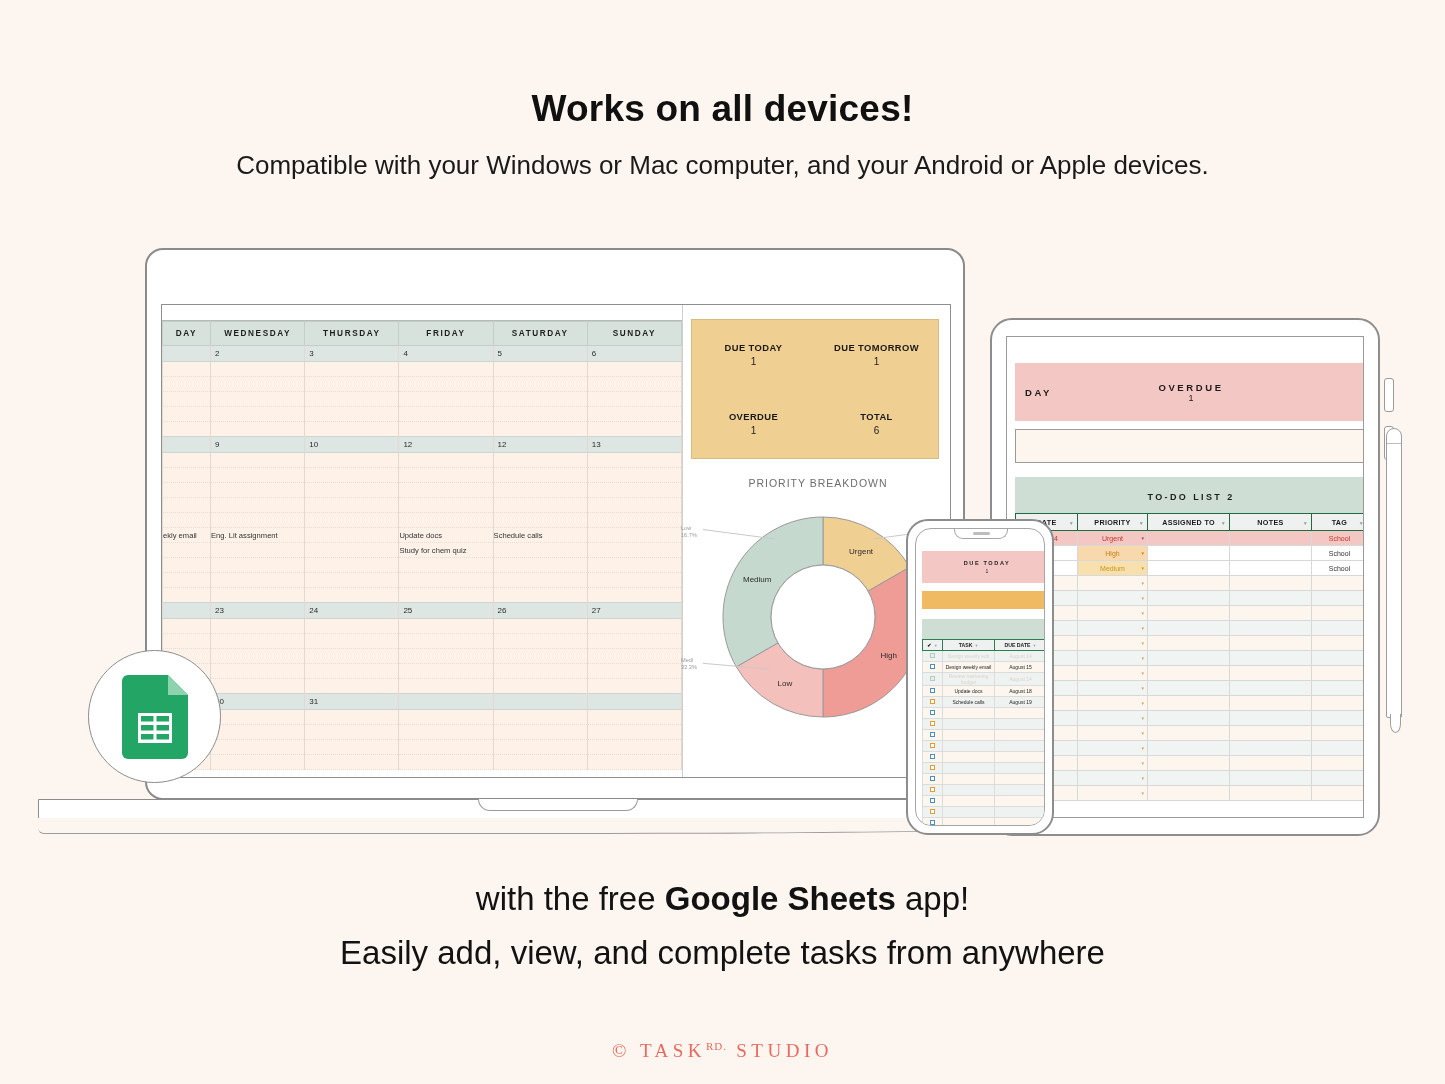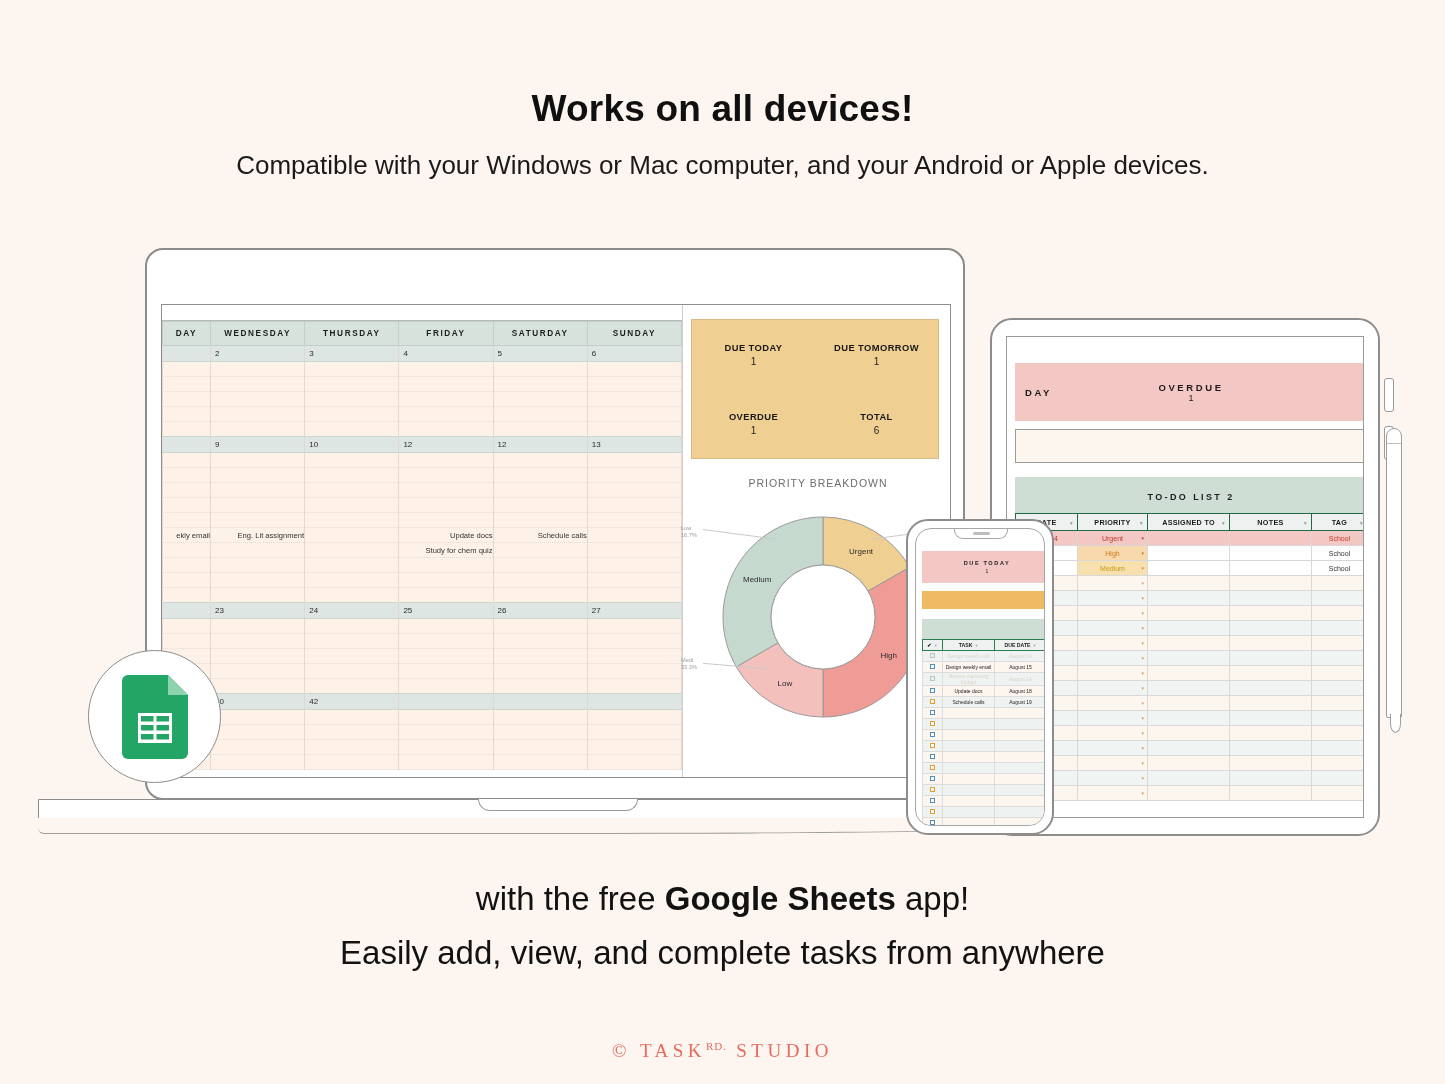--- a/index.html
+++ b/index.html
@@ -73,21 +73,21 @@
     height: 24px; color:#1d1d1d; border: 1px solid #c2cfc8; text-align:center;
   }
   table.calgrid td { border-left: 1px solid #e2d9d2; border-right:1px solid #e2d9d2; }
   tr.datesrow td {
     background: #dde6e3; height: 16px; font-size: 8px; color:#2a2a2a;
     padding-left: 4px; vertical-align: middle; border-top: 1px solid #cbd6d1;
     border-bottom: 1px solid #cbd6d1;
   }
   tr.taskrow td {
     background: #fdf1e8; height: 15px; font-size: 7.6px; color:#333;
-    text-align:right; border-bottom: 1px dotted #e9ddd4; vertical-align: middle;
+    text-align:left; border-bottom: 1px dotted #e9ddd4; vertical-align: middle;
   }
   tr.blankrow td { background:#fdf1e8; height: 15px; border-bottom: 1px dotted #e9ddd4; }
 
   
   .sheet-right {
     position: absolute; left: 520px; top: 0; width: 270px; height: 474px;
     background: #ffffff; border-left: 1px solid #cfcfcf;
   }
   .stats-box {
     position: absolute; left: 8px; top: 14px; width: 248px; height: 140px;
@@ -407,21 +407,21 @@
               <td></td>
               <td></td>
               <td></td>
               <td></td>
               <td></td>
               <td></td>
             </tr>
             <tr class="datesrow">
               <td></td>
               <td>30</td>
-              <td>42</td>
+              <td>31</td>
               <td></td>
               <td></td>
               <td></td>
             </tr>
             <tr class="taskrow">
               <td></td>
               <td></td>
               <td></td>
               <td></td>
               <td></td>

